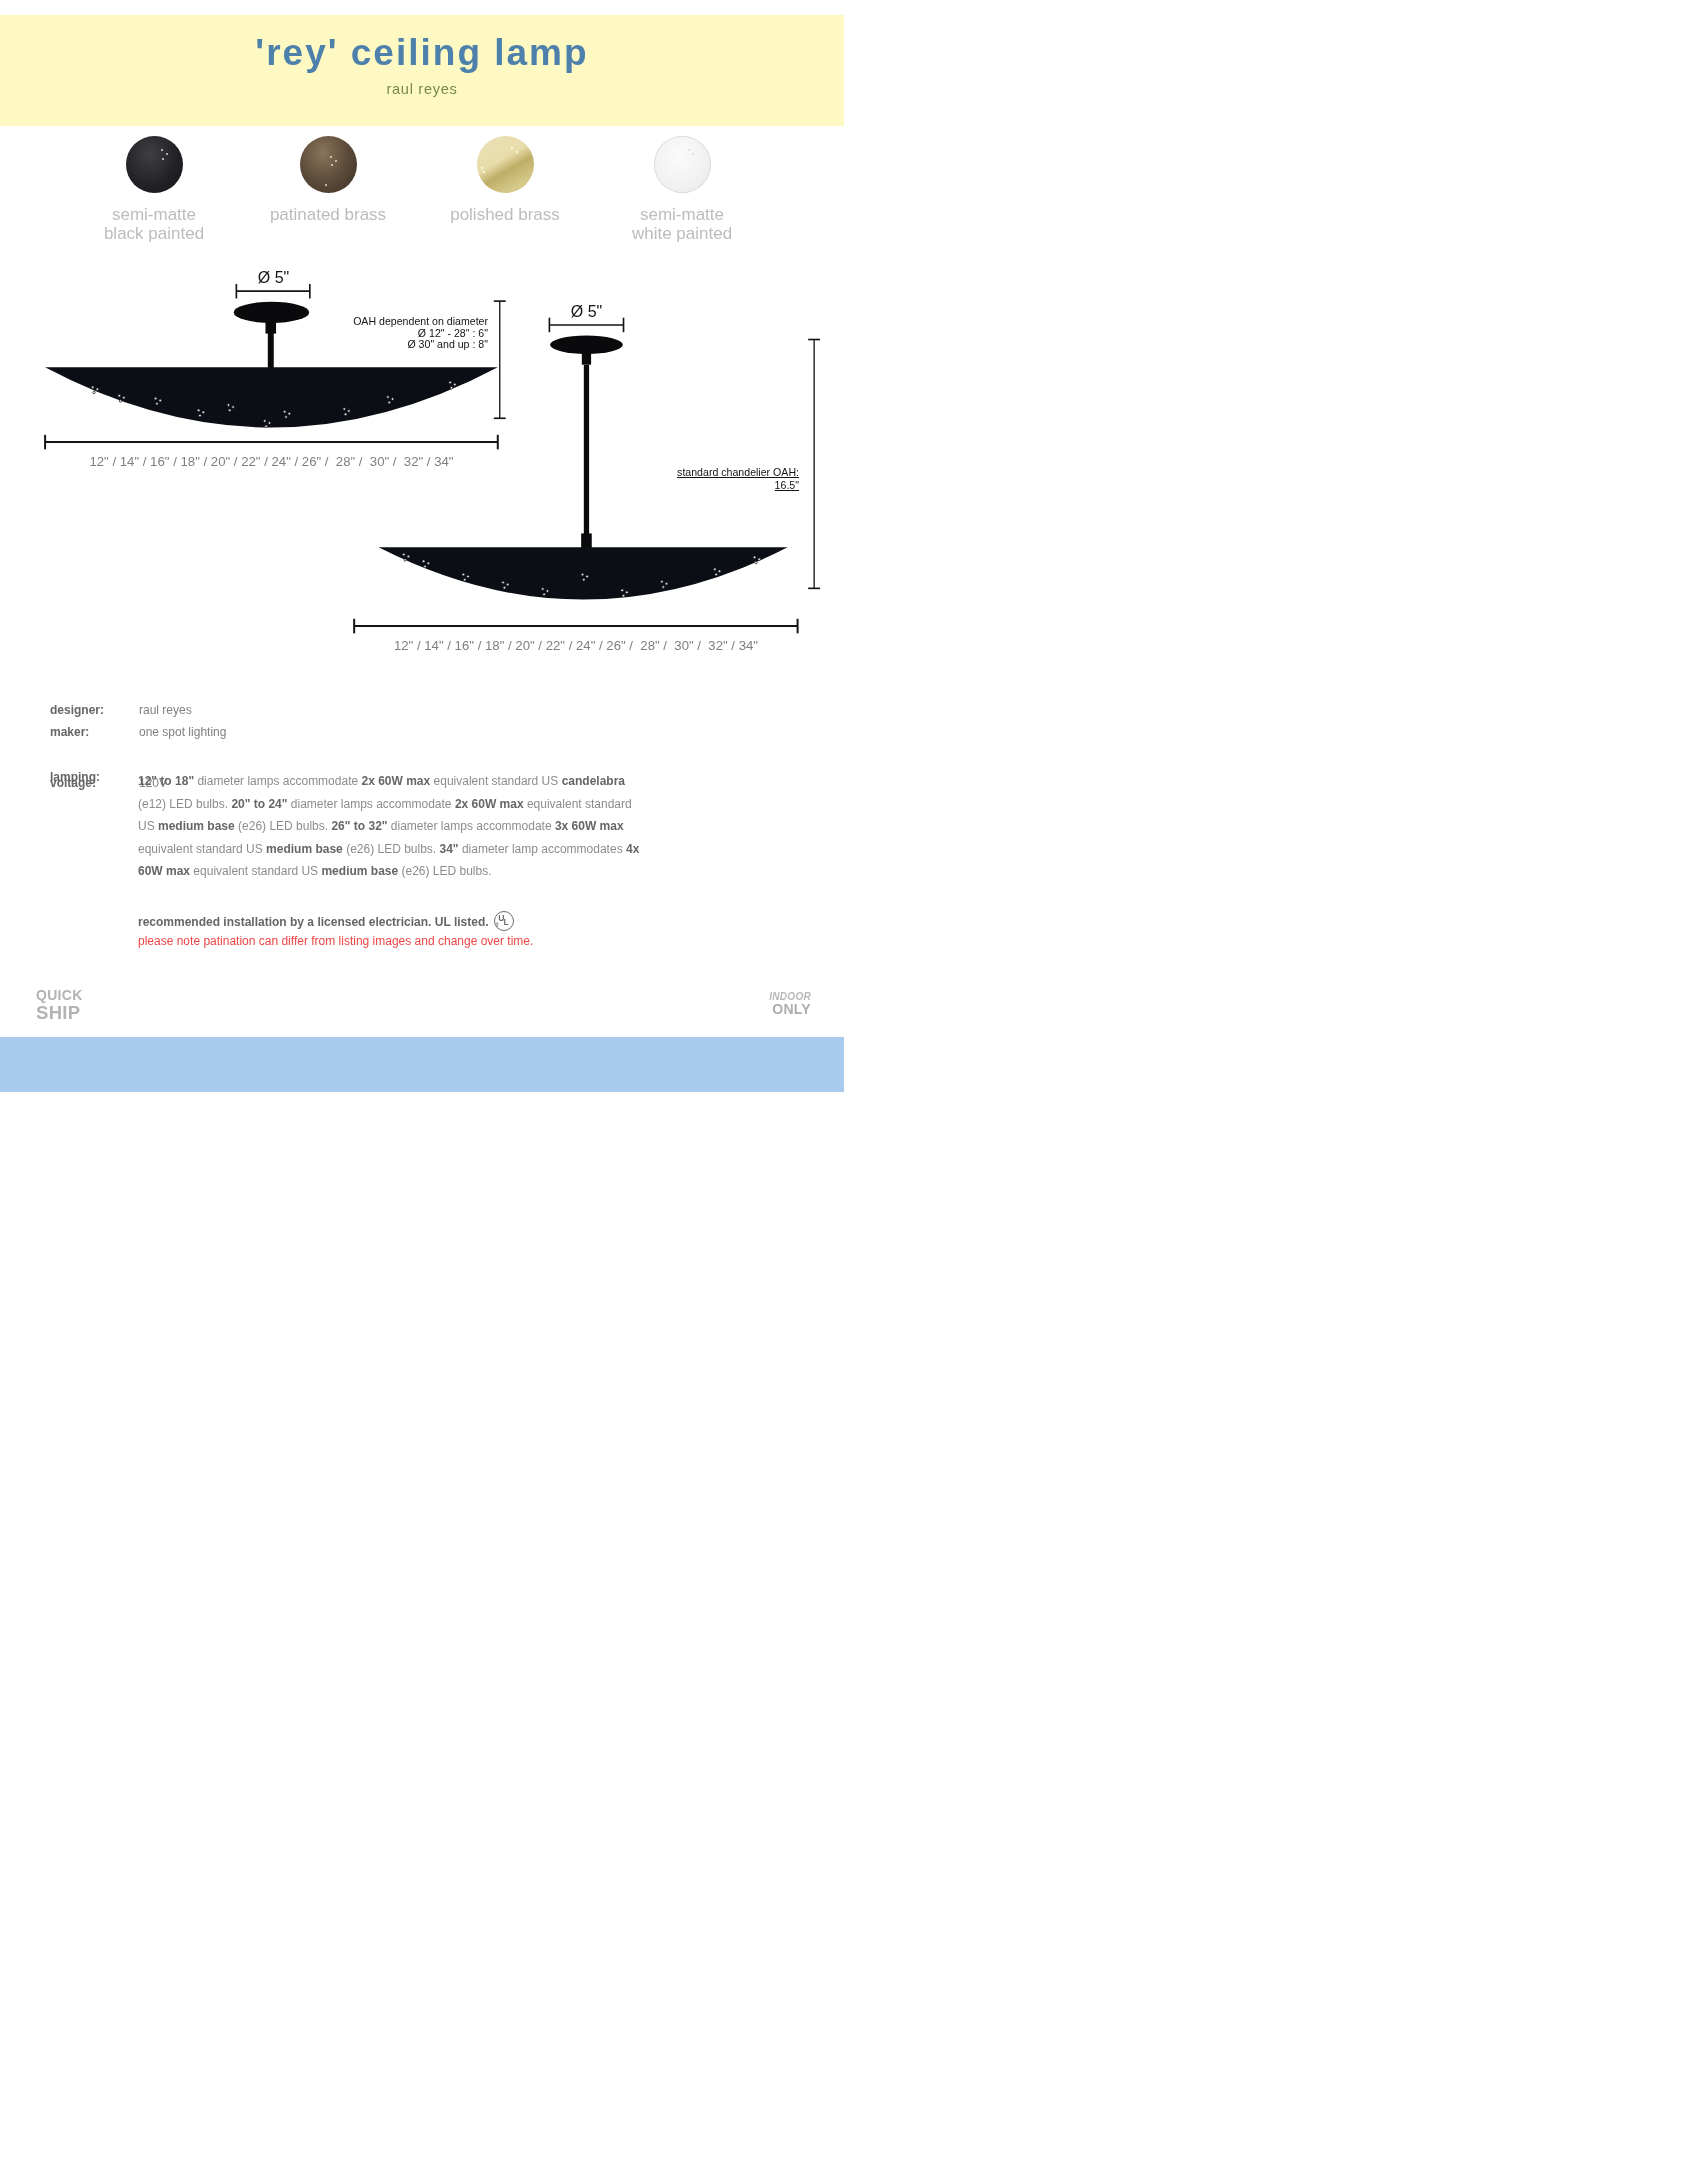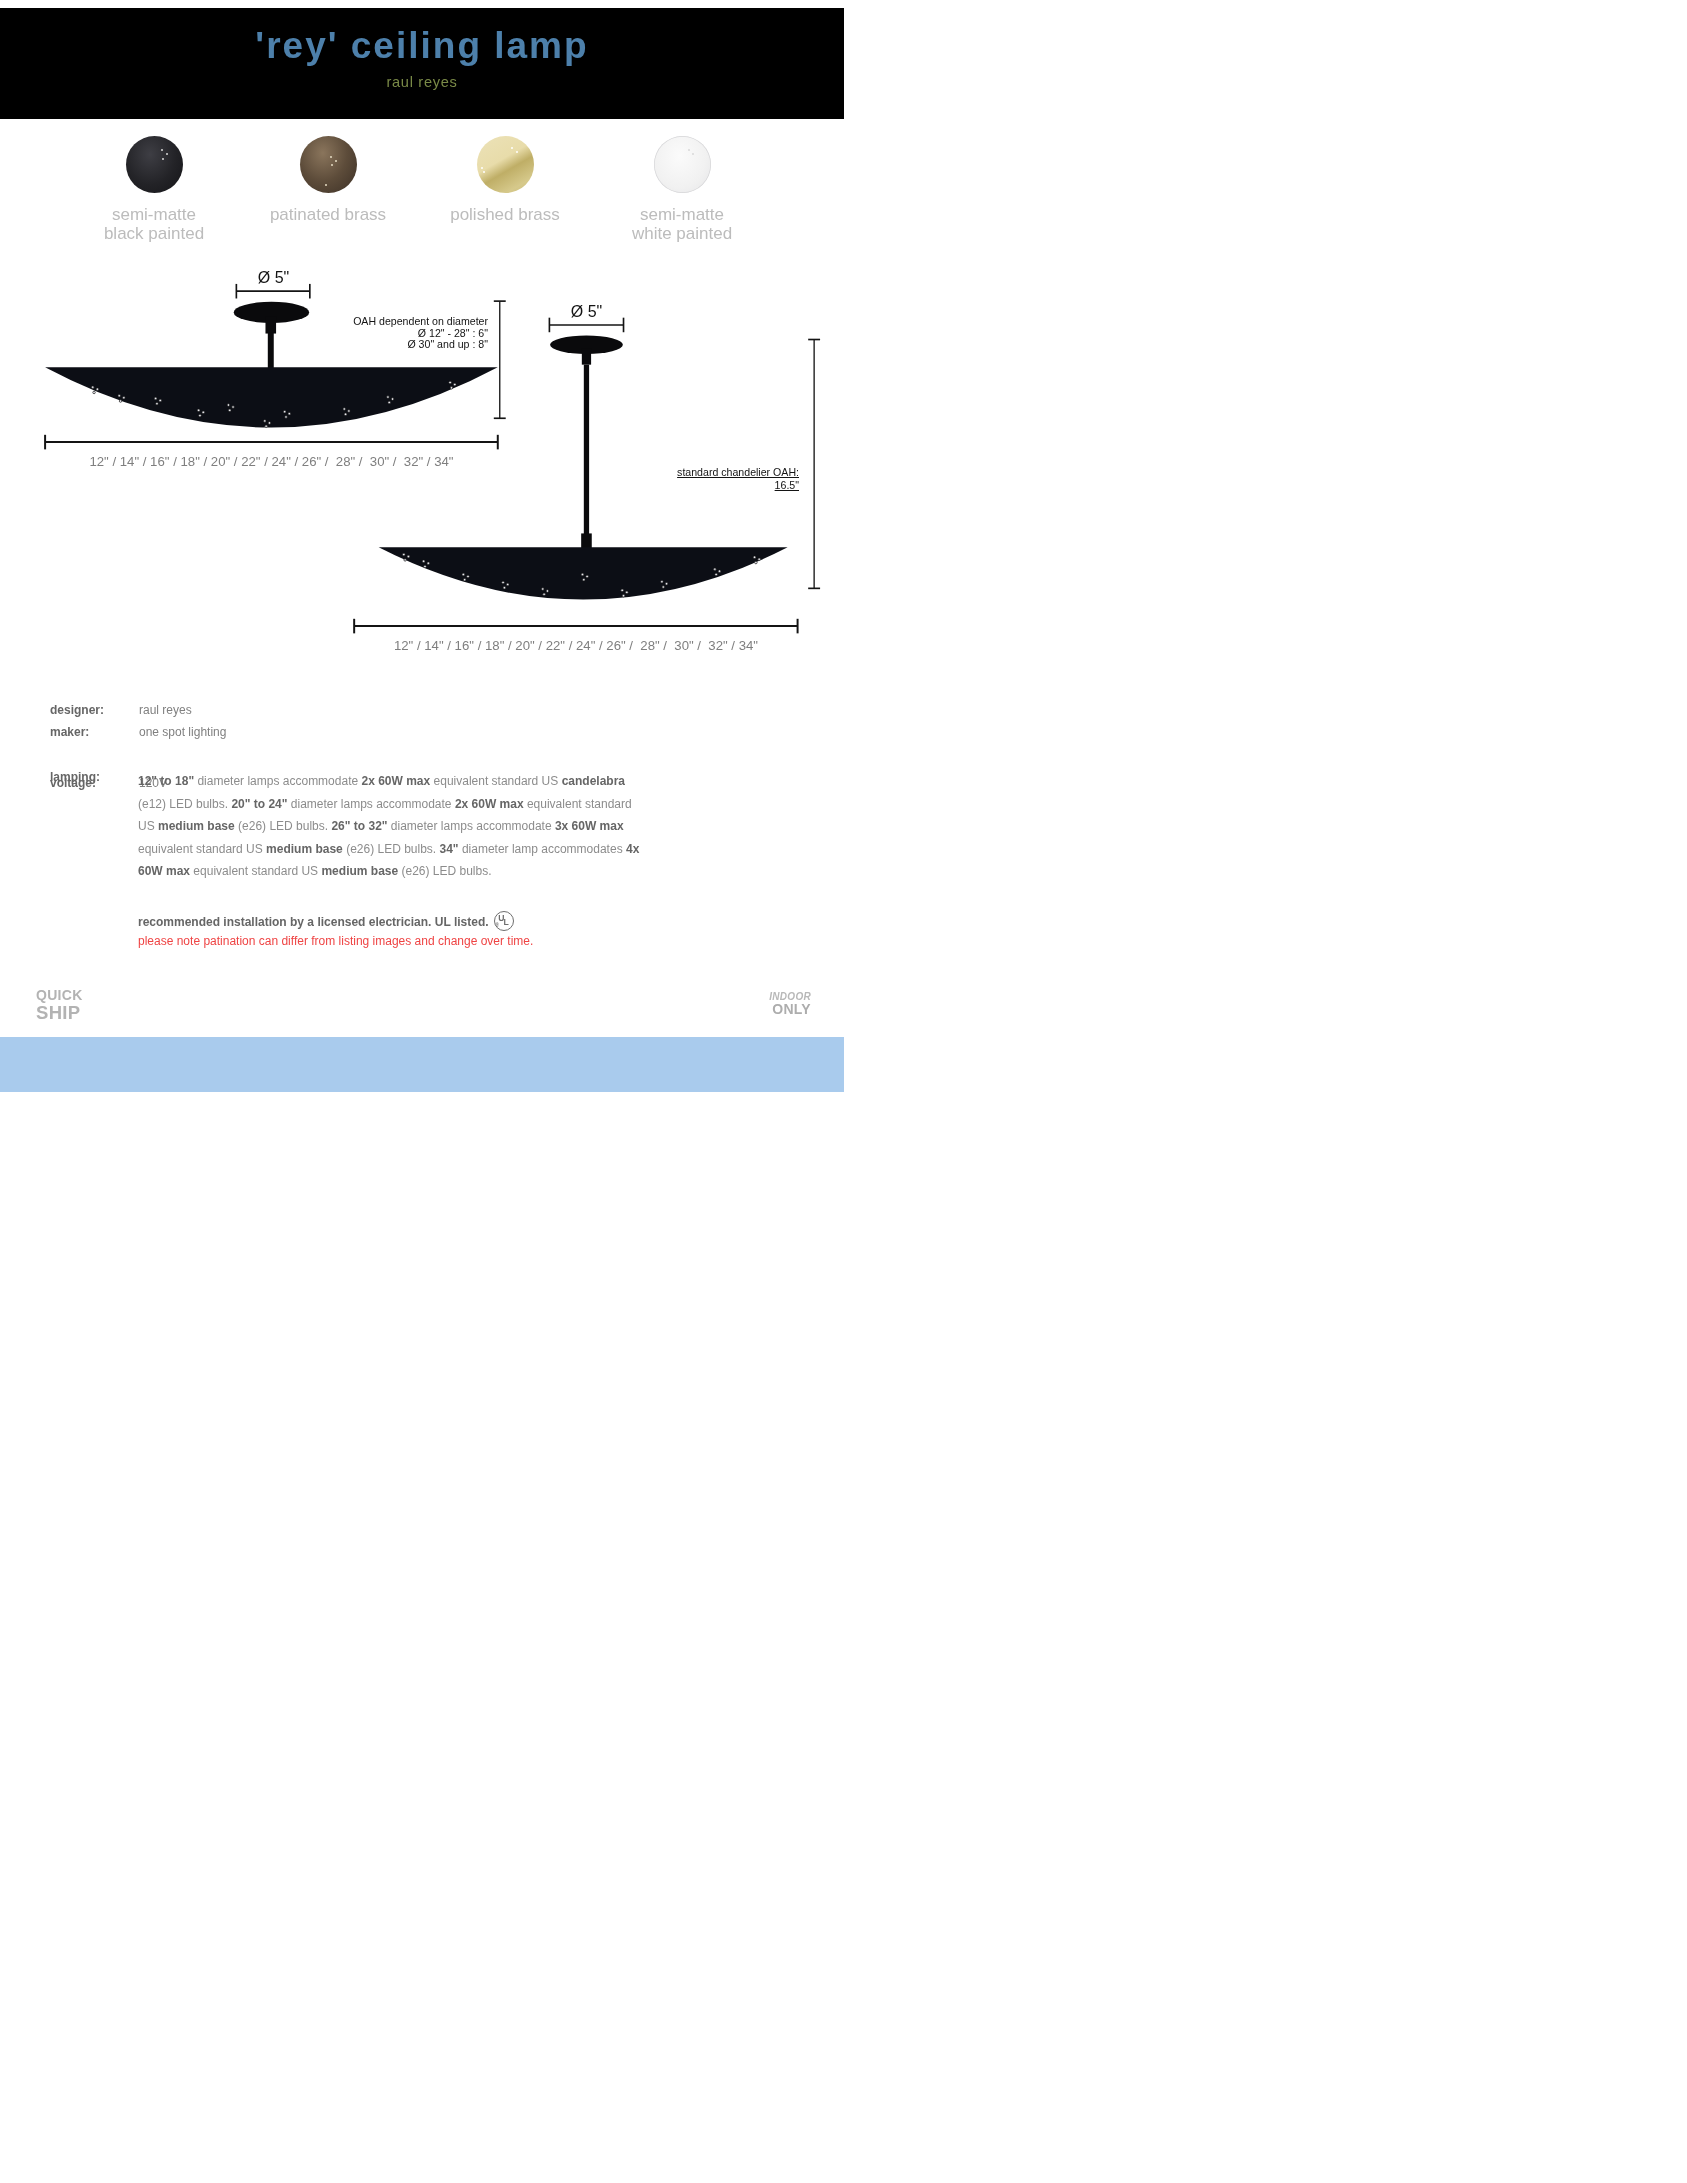--- a/index.html
+++ b/index.html
@@ -1,19 +1,19 @@
 <!DOCTYPE html>
 <html style="font-size:10.6px"><head>
 <meta charset="utf-8">
 <style>
   html,body{margin:0;padding:0;background:#ffffff;}
   .page{position:relative;width:844px;height:1092px;background:#ffffff;overflow:hidden;
         font-family:"Liberation Sans",sans-serif;}
   
-  .header{position:absolute;left:0;top:8px;width:100%;height:111px;background:#000000;text-align:center;}
+  .header{position:absolute;left:0;top:15px;width:100%;height:111px;background:#fef9c3;text-align:center;}
   .title{position:absolute;left:0;top:17px;width:100%;font-size:37px;font-weight:700;
          letter-spacing:2px;color:#4d80ab;}
   .subtitle{position:absolute;left:0;top:66px;width:100%;font-size:14.6px;font-weight:400;
             letter-spacing:0.7px;color:#7a8a47;}
   
   .swatch{position:absolute;top:136px;width:126px;text-align:center;}
   .disc{position:relative;width:57px;height:57px;border-radius:50%;margin:0 auto;}
   .disc-black{background:radial-gradient(ellipse at 42% 32%, #3e3e44 0%, #232327 55%, #141417 100%);}
   .disc-patina{background:radial-gradient(ellipse at 40% 30%, #8a755c 0%, #5d4c3a 50%, #3b2f25 100%);}
   .disc-polished{background:linear-gradient(150deg,#ece2b8 0%,#e8dcaa 42%,#bfae66 58%,#d6c98b 82%,#cabd7d 100%);}

